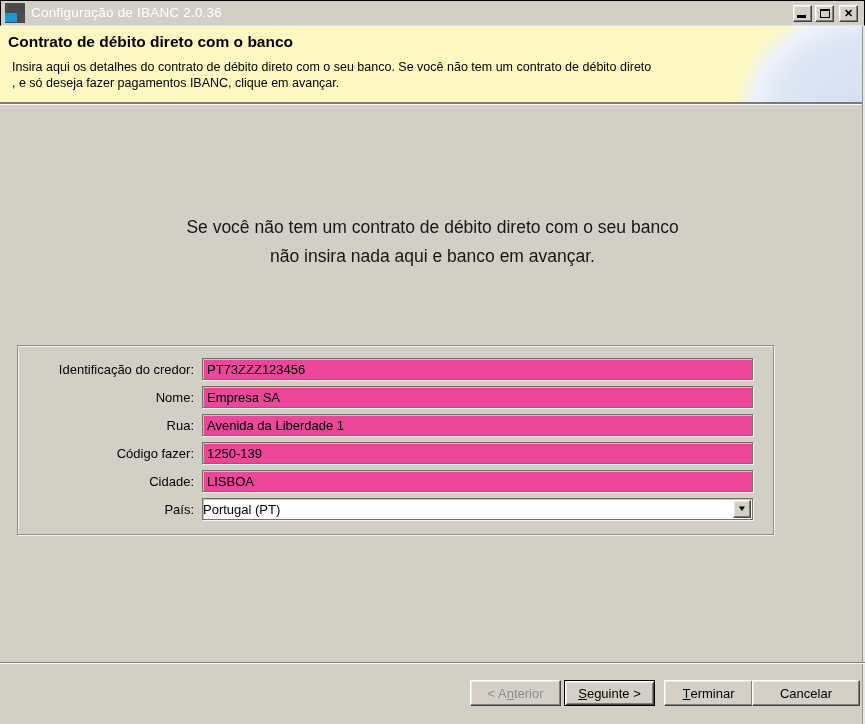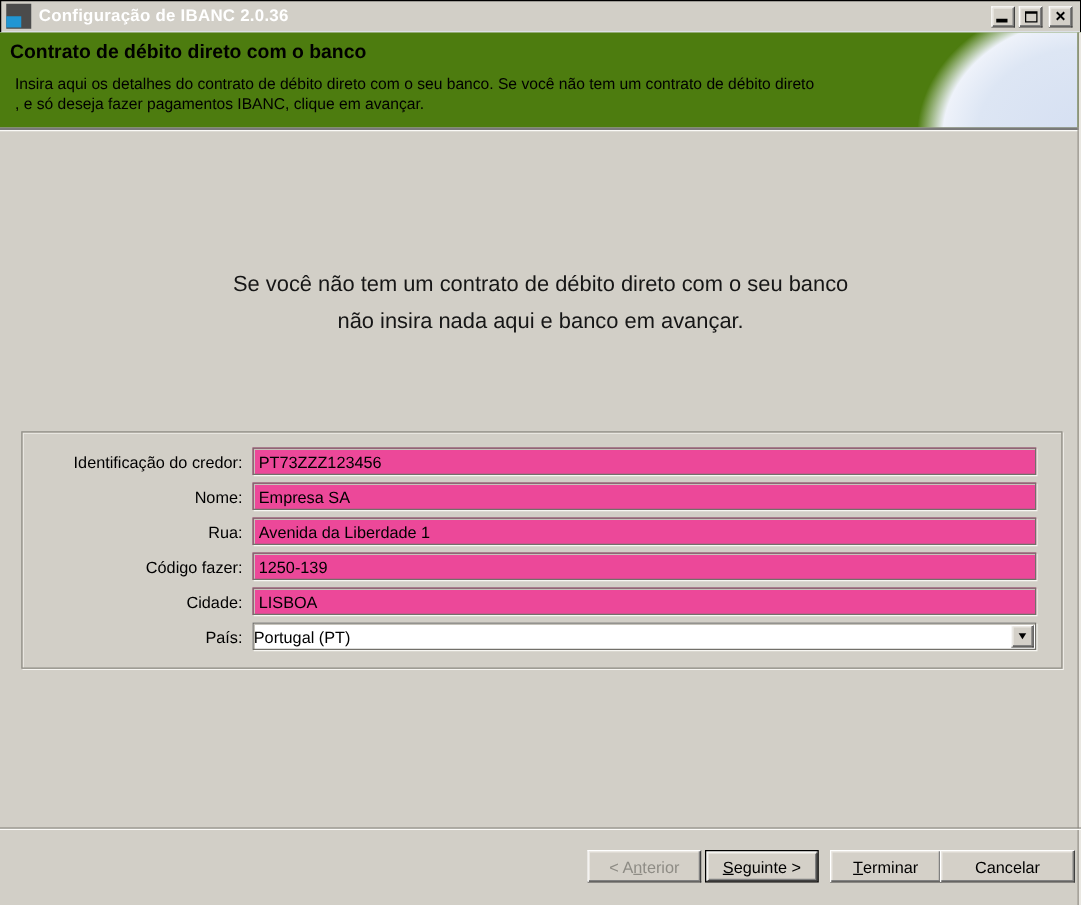--- a/index.html
+++ b/index.html
@@ -20,39 +20,39 @@
   .app-icon {
     position:absolute; left:4px; top:2px; width:20px; height:20px;
     background:#4b4b4b;
   }
   .app-icon .blue {
     position:absolute; left:0; bottom:1px; width:12px; height:9px;
     background:#2196d3;
   }
   .title-text {
     position:absolute; left:30px; top:4px;
-    color:#ffffff; font-size:13.5px; font-weight:bold; letter-spacing:0.2px;
+    color:#ffffff; font-size:13.5px; font-weight:normal; letter-spacing:0.2px;
     white-space:nowrap;
   }
   .win-controls { position:absolute; right:6px; top:4px; display:flex; }
   .win-btn {
     width:19px; height:17px; background:#d4d0c8; margin-left:3px;
     border:1px solid; border-color:#ffffff #404040 #404040 #ffffff;
     box-shadow:inset -1px -1px 0 #808080, inset 1px 1px 0 #e9e6e0;
     position:relative; display:flex; align-items:center; justify-content:center;
     font-size:11px; font-weight:bold; color:#000; cursor:default;
   }
   .win-btn .min-glyph { position:absolute; left:3px; bottom:3px; width:9px; height:3px; background:#000; }
   .win-btn .max-glyph { width:10px; height:9px; border:1px solid #000; border-top:2px solid #000; }
   .win-btn.close { margin-left:5px; }
 
   
   .header {
     position:absolute; top:26px; left:0; width:865px; height:76px;
-    background:#4d7c0f;
+    background:#fef9c3;
   }
   .swoosh {
     position:absolute; right:3px; top:0; width:150px; height:76px;
     background:radial-gradient(ellipse 160px 130px at 105% 110%, #d5dff2 0%, #dde6f4 55%, #eef2fa 72%, rgba(255,255,255,0) 85%);
   }
   .header-title {
     position:absolute; left:8px; top:7px;
     font-size:15.5px; font-weight:bold; color:#000000; white-space:nowrap;
   }
   .header-desc {
@@ -67,21 +67,21 @@
   .right-edge-hl { position:absolute; top:26px; right:0; bottom:0; width:2px; background:#e9e7e1; }
 
   
   .message {
     position:absolute; top:213px; left:0; width:865px;
     text-align:center; font-size:17.5px; color:#161616; line-height:29px;
   }
 
   
   .groupbox {
-    position:absolute; left:17px; top:345px; width:833px; height:190px;
+    position:absolute; left:17px; top:345px; width:757px; height:190px;
     border:1px solid #8f8d85;
     box-shadow:inset 1px 1px 0 #efeee9, 1px 1px 0 #f6f5f1;
     padding:12px 20px 0 14px;
   }
   .form-row { display:flex; align-items:center; height:22px; margin-bottom:6px; }
   .flabel {
     width:162px; text-align:right; margin-right:8px;
     font-size:13px; color:#000000; white-space:nowrap;
   }
   .field {

